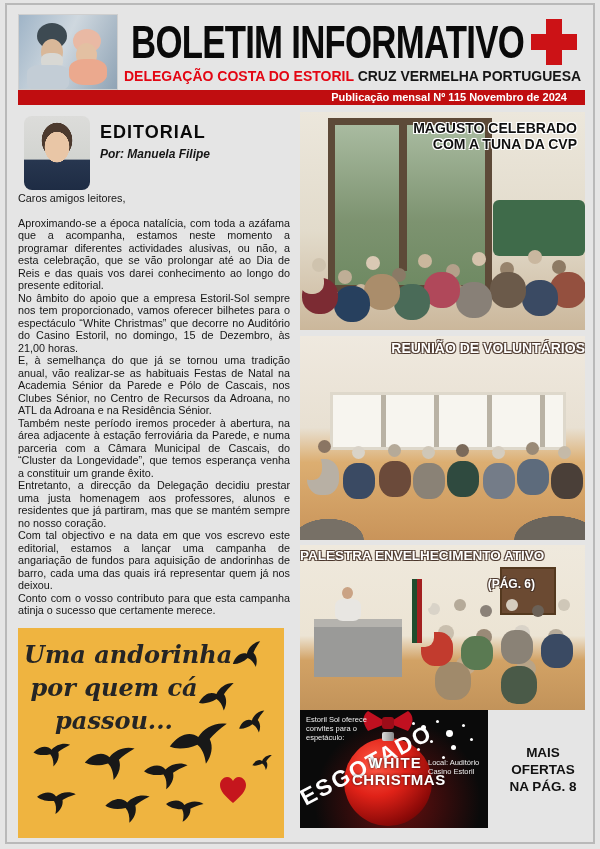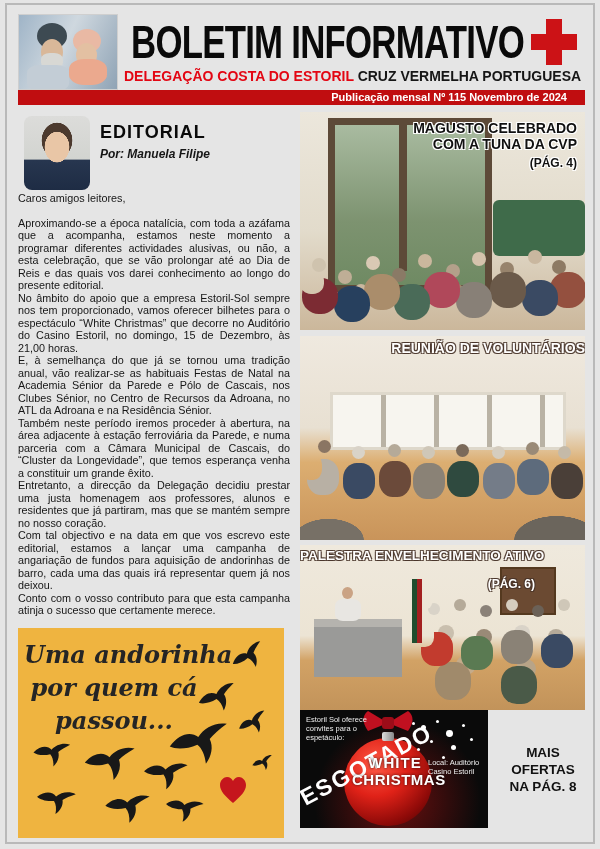--- a/index.html
+++ b/index.html
@@ -203,21 +203,20 @@
   </div>
 
   <div class="photo photo1">
     <div class="door"></div>
     <div class="hedge"></div>
     <div class="heads"></div>
     <div class="bodies"></div>
     <div class="cap cap1">
       <div class="cap-line">MAGUSTO CELEBRADO</div>
       <div class="cap-line">COM A TUNA DA CVP</div>
-      <div class="cap-page">(PÁG. 4)</div>
     </div>
   </div>
 
   <div class="photo photo2">
     <div class="windows"></div>
     <div class="heads"></div>
     <div class="bodies"></div>
     <div class="fg"></div>
     <div class="cap cap2">
       <div class="cap-line">REUNIÃO DE VOLUNTÁRIOS</div>

